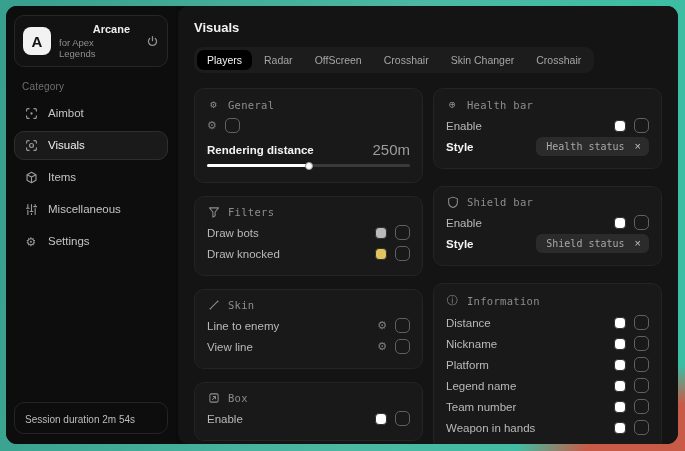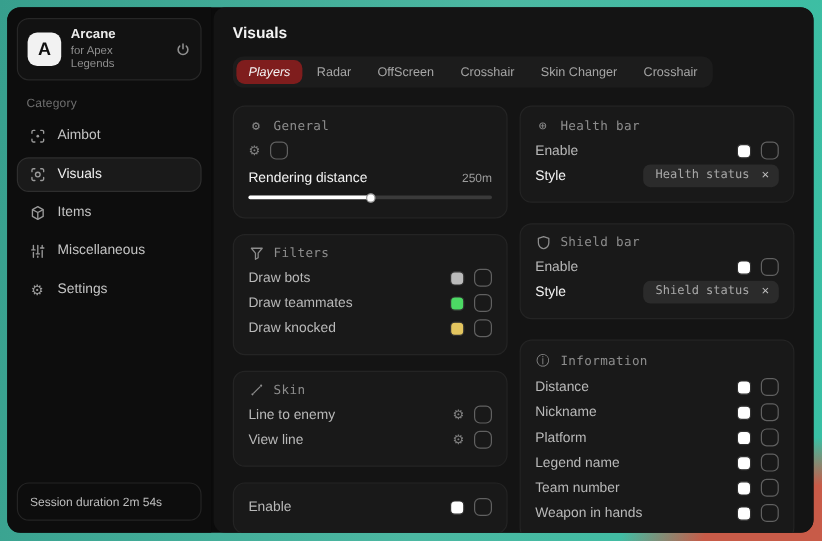--- a/index.html
+++ b/index.html
@@ -23,21 +23,21 @@
   }
   .side-header {
     border: 1px solid #272727; background: #121212; border-radius: 10px;
     padding: 7px 8px; display: flex; align-items: center; gap: 8px;
   }
   .logo {
     width: 28px; height: 28px; border-radius: 8px; background: #f2f2f2;
     color: #111; font-weight: bold; font-size: 15px;
     display: flex; align-items: center; justify-content: center; flex: 0 0 28px;
   }
-  .app-name { font-size: 11px; font-weight: bold; color: #ececec; }
+  .app-name { font-size: 11px; font-weight: bold; color: #ececec; text-align: right; }
   .app-sub  { font-size: 9.5px; color: #8f8f8f; margin-top: 2px; }
   .side-header .spacer { flex: 1; }
   .icon { display: inline-flex; align-items: center; justify-content: center; color: #8f8f8f; }
   .icon svg { display: block; }
   .category {
     font-size: 10px; color: #6f6f6f; margin: 14px 0 4px 8px; letter-spacing: .2px;
   }
   .nav-item {
     display: flex; gap: 10px;
     padding: 7px 9px; margin-top: 3px; border: 1px solid transparent;
@@ -60,58 +60,58 @@
   }
   .page-title { font-size: 13px; font-weight: bold; color: #f2f2f2; }
   .tabs {
     margin-top: 12px; display: inline-flex; align-items: center;
     background: #1c1c1c; border-radius: 9px; padding: 3px; gap: 2px;
   }
   .tab {
     font-size: 10.5px; color: #a6a6a6; padding: 4px 10px; border-radius: 7px;
     white-space: nowrap; cursor: default;
   }
-  .tab.selected { background: #7f1d1d; color: #f5f5f5; font-style: italic; }
+  .tab.selected { background: #000000; color: #f5f5f5; }
   .cols { display: grid; grid-template-columns: 1fr 1fr; gap: 10px; margin-top: 15px; }
   .col { display: flex; flex-direction: column; gap: 13px; }
   .card {
     background: #191919; border: 1px solid #242424; border-radius: 10px;
     padding: 9px 12px 11px 12px;
   }
   .card-header {
     display: flex; align-items: center; gap: 8px;
     font-family: "DejaVu Sans Mono", monospace; font-size: 10.5px;
     color: #8d8d8d; letter-spacing: .3px; margin-bottom: 4px;
   }
   .card-header .icon { font-size: 11px; width: 13px; color: #8d8d8d; }
   .row {
     display: flex; align-items: center; justify-content: space-between;
     min-height: 21px; font-size: 11.5px; color: #b9b9b9;
   }
   .row .label { flex: 1; }
-  .row .label.bright { color: #f3f3f3; font-weight: normal; }
+  .row .label.bright { color: #f3f3f3; font-weight: bold; }
   .controls { display: flex; align-items: center; gap: 8px; }
   .gear-sm { font-size: 11px; color: #7f7f7f; }
   .checkbox {
     width: 15px; height: 15px; border: 1.5px solid #616161; border-radius: 5px;
     background: transparent; flex: 0 0 15px; cursor: pointer;
   }
   .swatch { width: 12px; height: 12px; border-radius: 4px; border: 1px solid #303030; cursor: pointer; }
   .slider-row { margin-top: 2px; padding: 3px 0 4px 0; }
   .slider-track {
     position: relative; height: 3px; border-radius: 2px; background: #3a3a3a; margin-top: 6px;
   }
   .slider-fill { position: absolute; left: 0; top: 0; bottom: 0; background: #ffffff; border-radius: 2px; }
   .slider-thumb {
     position: absolute; top: 50%; width: 8px; height: 8px; border-radius: 50%;
     background: #ffffff; border: 1px solid #9a9a9a; transform: translate(-4px,-50%); cursor: pointer;
   }
-  .value { color: #9c9c9c; font-size: 10px; }
+  .value { color: #9c9c9c; font-size: 15px; }
   .chip {
-    display: flex; gap: 10px; background: #2b2b2b;
+    display: flex; align-items: center; gap: 10px; background: #2b2b2b;
     border-radius: 6px; padding: 3px 8px 4px 10px; font-size: 10px;
     font-family: "DejaVu Sans Mono", monospace; color: #a8a8a8; cursor: pointer;
   }
   .chip .x { color: #c2c2c2; font-size: 11px; font-family: "Liberation Sans", sans-serif; }
 </style>
 </head>
 <body>
 
 <div class="window">
 
@@ -232,27 +232,20 @@
             <span>Filters</span>
           </div>
           <div class="row">
             <span class="label">Draw bots</span>
             <span class="controls">
               <span class="swatch" style="background: rgb(186, 186, 186);"></span>
               <span class="checkbox"></span>
             </span>
           </div>
           <div class="row">
-            <span class="label">Draw teammates</span>
-            <span class="controls">
-              <span class="swatch" style="background: rgb(76, 217, 100);"></span>
-              <span class="checkbox"></span>
-            </span>
-          </div>
-          <div class="row">
             <span class="label">Draw knocked</span>
             <span class="controls">
               <span class="swatch" style="background: rgb(227, 197, 95);"></span>
               <span class="checkbox"></span>
             </span>
           </div>
         </div>
 
         <div class="card">
           <div class="card-header">
@@ -275,20 +268,29 @@
           <div class="row">
             <span class="label">View line</span>
             <span class="controls">
               <span class="gear-sm icon">⚙</span>
               <span class="checkbox"></span>
             </span>
           </div>
         </div>
 
         <div class="card">
+          <div class="card-header">
+            <span class="icon">
+              <svg width="12" height="12" viewBox="0 0 16 16" fill="none" stroke="currentColor" stroke-width="1.4" stroke-linecap="round" stroke-linejoin="round">
+                <rect x="2.5" y="2.5" width="11" height="11" rx="2"></rect>
+                <path d="M6 10l4-4M10 9V6H7"></path>
+              </svg>
+            </span>
+            <span>Box</span>
+          </div>
           <div class="row">
             <span class="label">Enable</span>
             <span class="controls">
               <span class="swatch" style="background: rgb(255, 255, 255);"></span>
               <span class="checkbox"></span>
             </span>
           </div>
 
         </div>
       </div>

